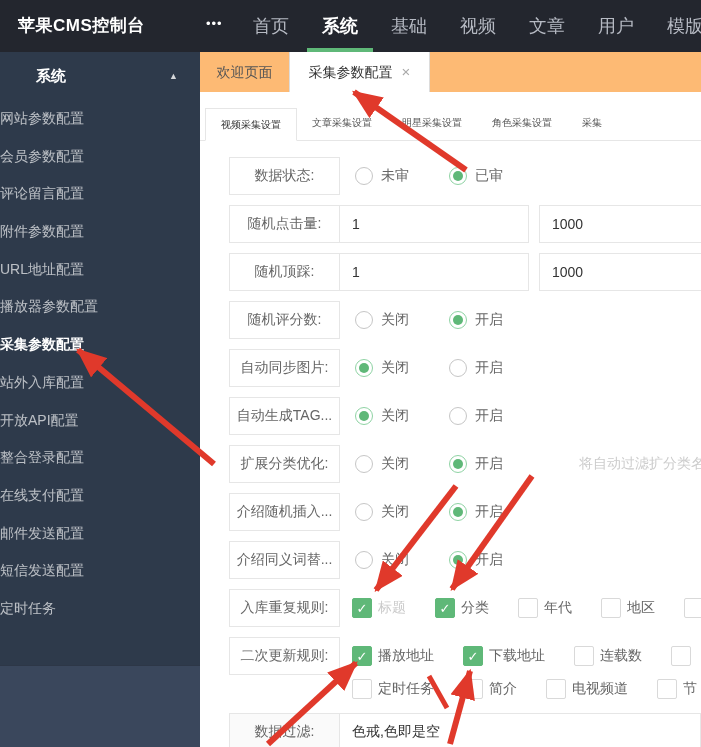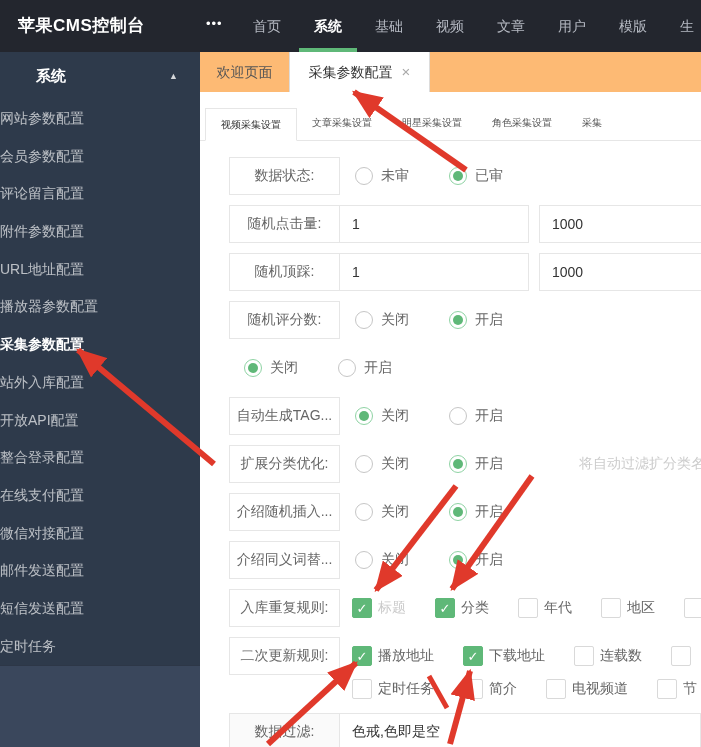--- a/index.html
+++ b/index.html
@@ -4,21 +4,21 @@
 <style>
   * { margin:0; padding:0; box-sizing:border-box; }
   body { font-family:"Liberation Sans","DejaVu Sans",sans-serif; background:#fff; }
   .screen { position:relative; width:701px; height:747px; overflow:hidden; background:#fff; }
 
   
   .topbar { position:absolute; left:0; top:0; width:701px; height:52px; background:#23262e; z-index:2; }
   .brand { position:absolute; left:18px; top:0; height:52px; line-height:52px; color:#fff; font-size:17px; font-weight:600; letter-spacing:.5px; }
   .dots-icon { position:absolute; left:206px; top:0; height:52px; line-height:48px; color:#fff; font-size:13px; letter-spacing:1px; cursor:pointer; }
   .topnav { position:absolute; left:253px; top:0; height:52px; display:flex; gap:33px; }
-  .topnav .tn { position:relative; height:52px; line-height:52px; color:#b6bac3; font-size:14px; cursor:pointer; white-space:nowrap; }
+  .topnav .tn { position:relative; height:52px; line-height:52px; color:#b6bac3; font-size:18px; cursor:pointer; white-space:nowrap; }
   .topnav .tn.active { color:#fff; font-weight:600; }
   .topnav .tn.active::after { content:""; position:absolute; left:-15px; right:-15px; bottom:0; height:4px; background:var(--green); }
 
   
   .sidebar { position:absolute; left:0; top:52px; width:200px; height:695px; background:#2e3a4b; z-index:1; }
   .side-header { position:relative; height:48px; line-height:48px; padding-left:36px; color:#fff; font-size:15px; font-weight:600; cursor:pointer; }
   .side-caret { position:absolute; right:22px; top:0; font-size:9px; color:rgba(255,255,255,.8); }
   .side-menu { padding-top:0; }
   .side-item { height:37.7px; line-height:37.7px; color:rgba(255,255,255,.68); font-size:14px; cursor:pointer; white-space:nowrap; }
   .side-item.active { color:#fff; font-weight:700; }
@@ -103,21 +103,20 @@
       <div class="side-item">会员参数配置</div>
       <div class="side-item">评论留言配置</div>
       <div class="side-item">附件参数配置</div>
       <div class="side-item">URL地址配置</div>
       <div class="side-item">播放器参数配置</div>
       <div class="side-item active">采集参数配置</div>
       <div class="side-item">站外入库配置</div>
       <div class="side-item">开放API配置</div>
       <div class="side-item">整合登录配置</div>
       <div class="side-item">在线支付配置</div>
-      <div class="side-item">微信对接配置</div>
       <div class="side-item">邮件发送配置</div>
       <div class="side-item">短信发送配置</div>
       <div class="side-item">定时任务</div>
     </div>
     <div class="side-lower"></div>
   </div>
 
   <div class="main">
 
     <div class="tabbar">
@@ -172,20 +171,21 @@
             <span class="olabel">关闭</span>
           </span>
           <span class="radio-item">
             <span class="radio on"></span>
             <span class="olabel">开启</span>
           </span>
         </div>
       </div>
 
       <div class="frow">
+        <div class="flabel">自动同步图片:</div>
         <div class="opts">
           <span class="radio-item">
             <span class="radio on"></span>
             <span class="olabel">关闭</span>
           </span>
           <span class="radio-item">
             <span class="radio"></span>
             <span class="olabel">开启</span>
           </span>
         </div>

